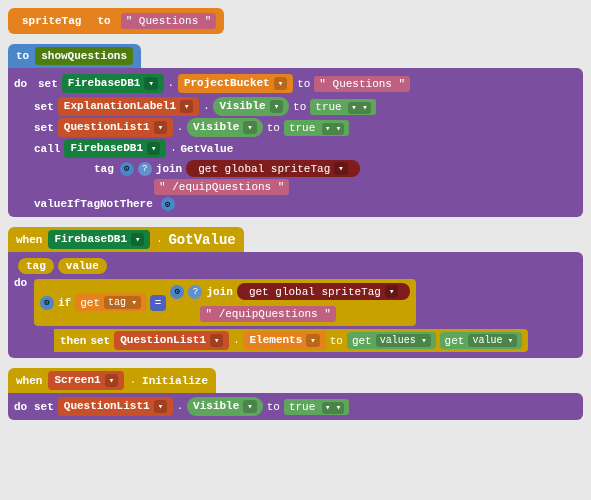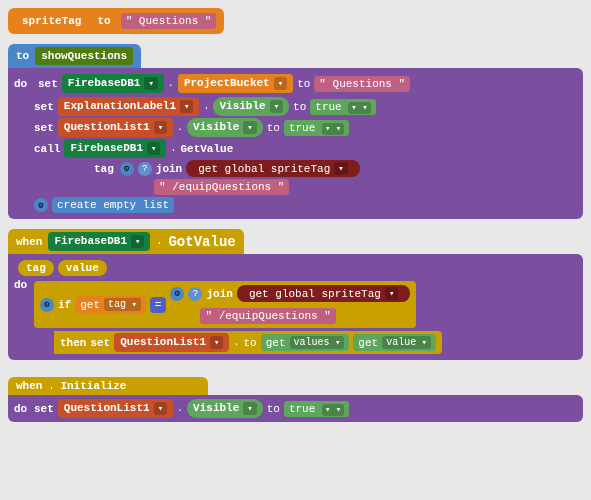--- a/index.html
+++ b/index.html
@@ -144,21 +144,21 @@
       border-radius: 6px;
       padding: 4px 8px;
       display: inline-flex;
       align-items: center;
       gap: 6px;
       margin-bottom: 10px;
     }
 
     
     .when-block-wrapper {
-      margin-bottom: 17px;
+      margin-bottom: 10px;
     }
     .when-header {
       background: #c8a000;
       border-radius: 6px 6px 0 0;
       padding: 3px 8px;
       display: inline-flex;
       align-items: center;
       gap: 6px;
       min-width: 200px;
     }
@@ -335,24 +335,22 @@
           get global spriteTag <span class="dropdown"></span>
         </span>
       </div>
       <div class="block-row" style="margin-left:60px;margin-top:2px;">
         <span class="string-val">" /equipQuestions "</span>
       </div>
     </div>
 
     <div style="margin-left:20px;margin-top:2px;">
       <div class="block-row">
+        <span style="color:white;font-size:11px;font-weight:bold;margin-right:4px;">valueIfTagNotThere</span>
         <span class="gear-icon">⚙</span>
-        <span class="create-empty-list">
-          create empty list
-        </span>
       </div>
     </div>
   </div>
 </div>
 
 
 <div class="when-block-wrapper">
   <div style="display:flex;align-items:center;gap:4px;margin-bottom:0;">
     <div class="when-header">
       <span style="color:white;font-size:11px;font-weight:bold;">when</span>
@@ -399,39 +397,45 @@
         </div>
 
         <div class="block-row" style="margin-top:3px;">
           <div class="then-block">
             <span style="font-size:11px;font-weight:bold;color:white;">then</span>
             <span style="color:white;font-size:11px;font-weight:bold;">set</span>
             <span class="block firebase" style="background:#c85028;">
               QuestionList1 <span class="dropdown"></span>
             </span>
             <span style="color:white;font-size:10px;">.</span>
+            <span class="block orange">
+              Elements <span class="dropdown"></span>
+            </span>
             <span style="color:white;font-size:11px;">to</span>
             <span class="get-green">
               get <span class="dropdown">values</span>
             </span>
             <span class="get-green">
               get <span class="dropdown">value</span>
             </span>
           </div>
         </div>
       </div>
     </div>
   </div>
 </div>
 
 
 <div class="when-block-wrapper">
   <div style="display:flex;align-items:center;gap:4px;margin-bottom:0;">
     <div class="when-header" style="background:#c8a000;">
       <span style="color:white;font-size:11px;font-weight:bold;">when</span>
+      <span class="block firebase" style="background:#c85028;">
+        Screen1 <span class="dropdown"></span>
+      </span>
       <span style="color:white;font-size:10px;">.</span>
       <span style="color:white;font-size:11px;font-weight:bold;">Initialize</span>
     </div>
   </div>
   <div class="when-body" style="background:#7b4ea0;">
     <div style="display:flex;align-items:center;gap:4px;">
       <span style="color:white;font-size:11px;font-weight:bold;min-width:16px;">do</span>
       <span style="color:white;font-size:11px;font-weight:bold;">set</span>
       <span class="block firebase" style="background:#c85028;">
         QuestionList1 <span class="dropdown"></span>

